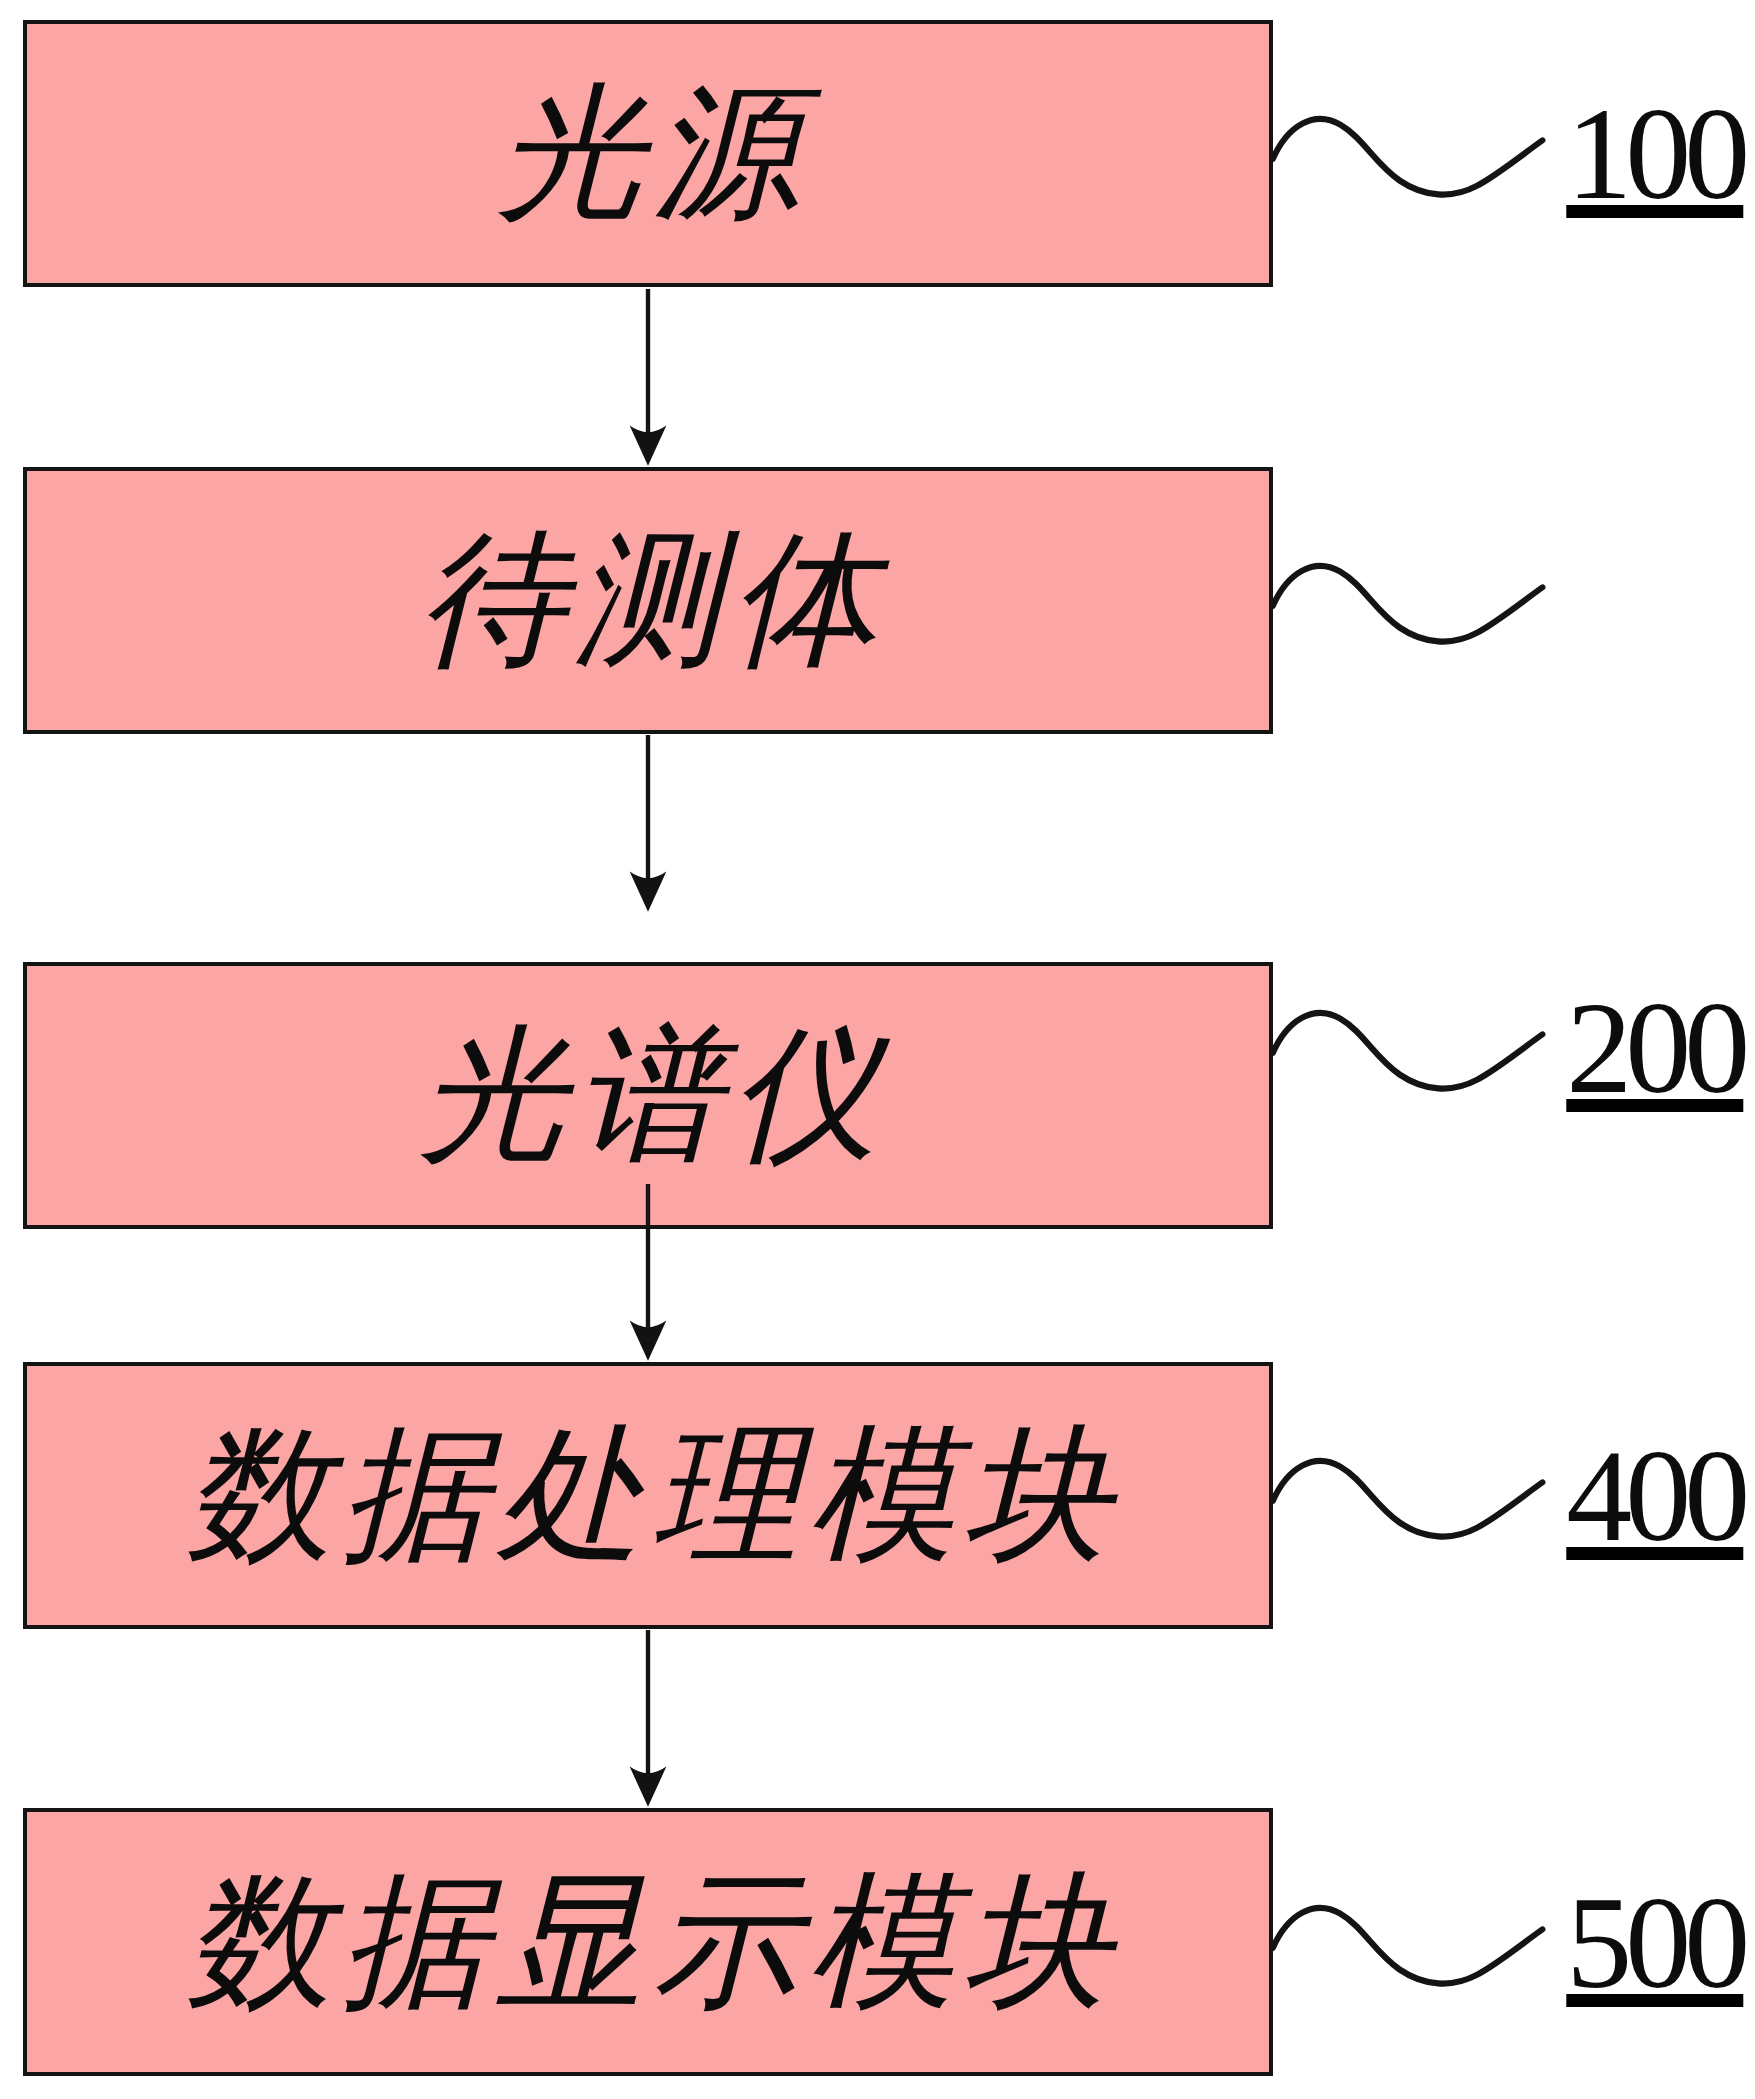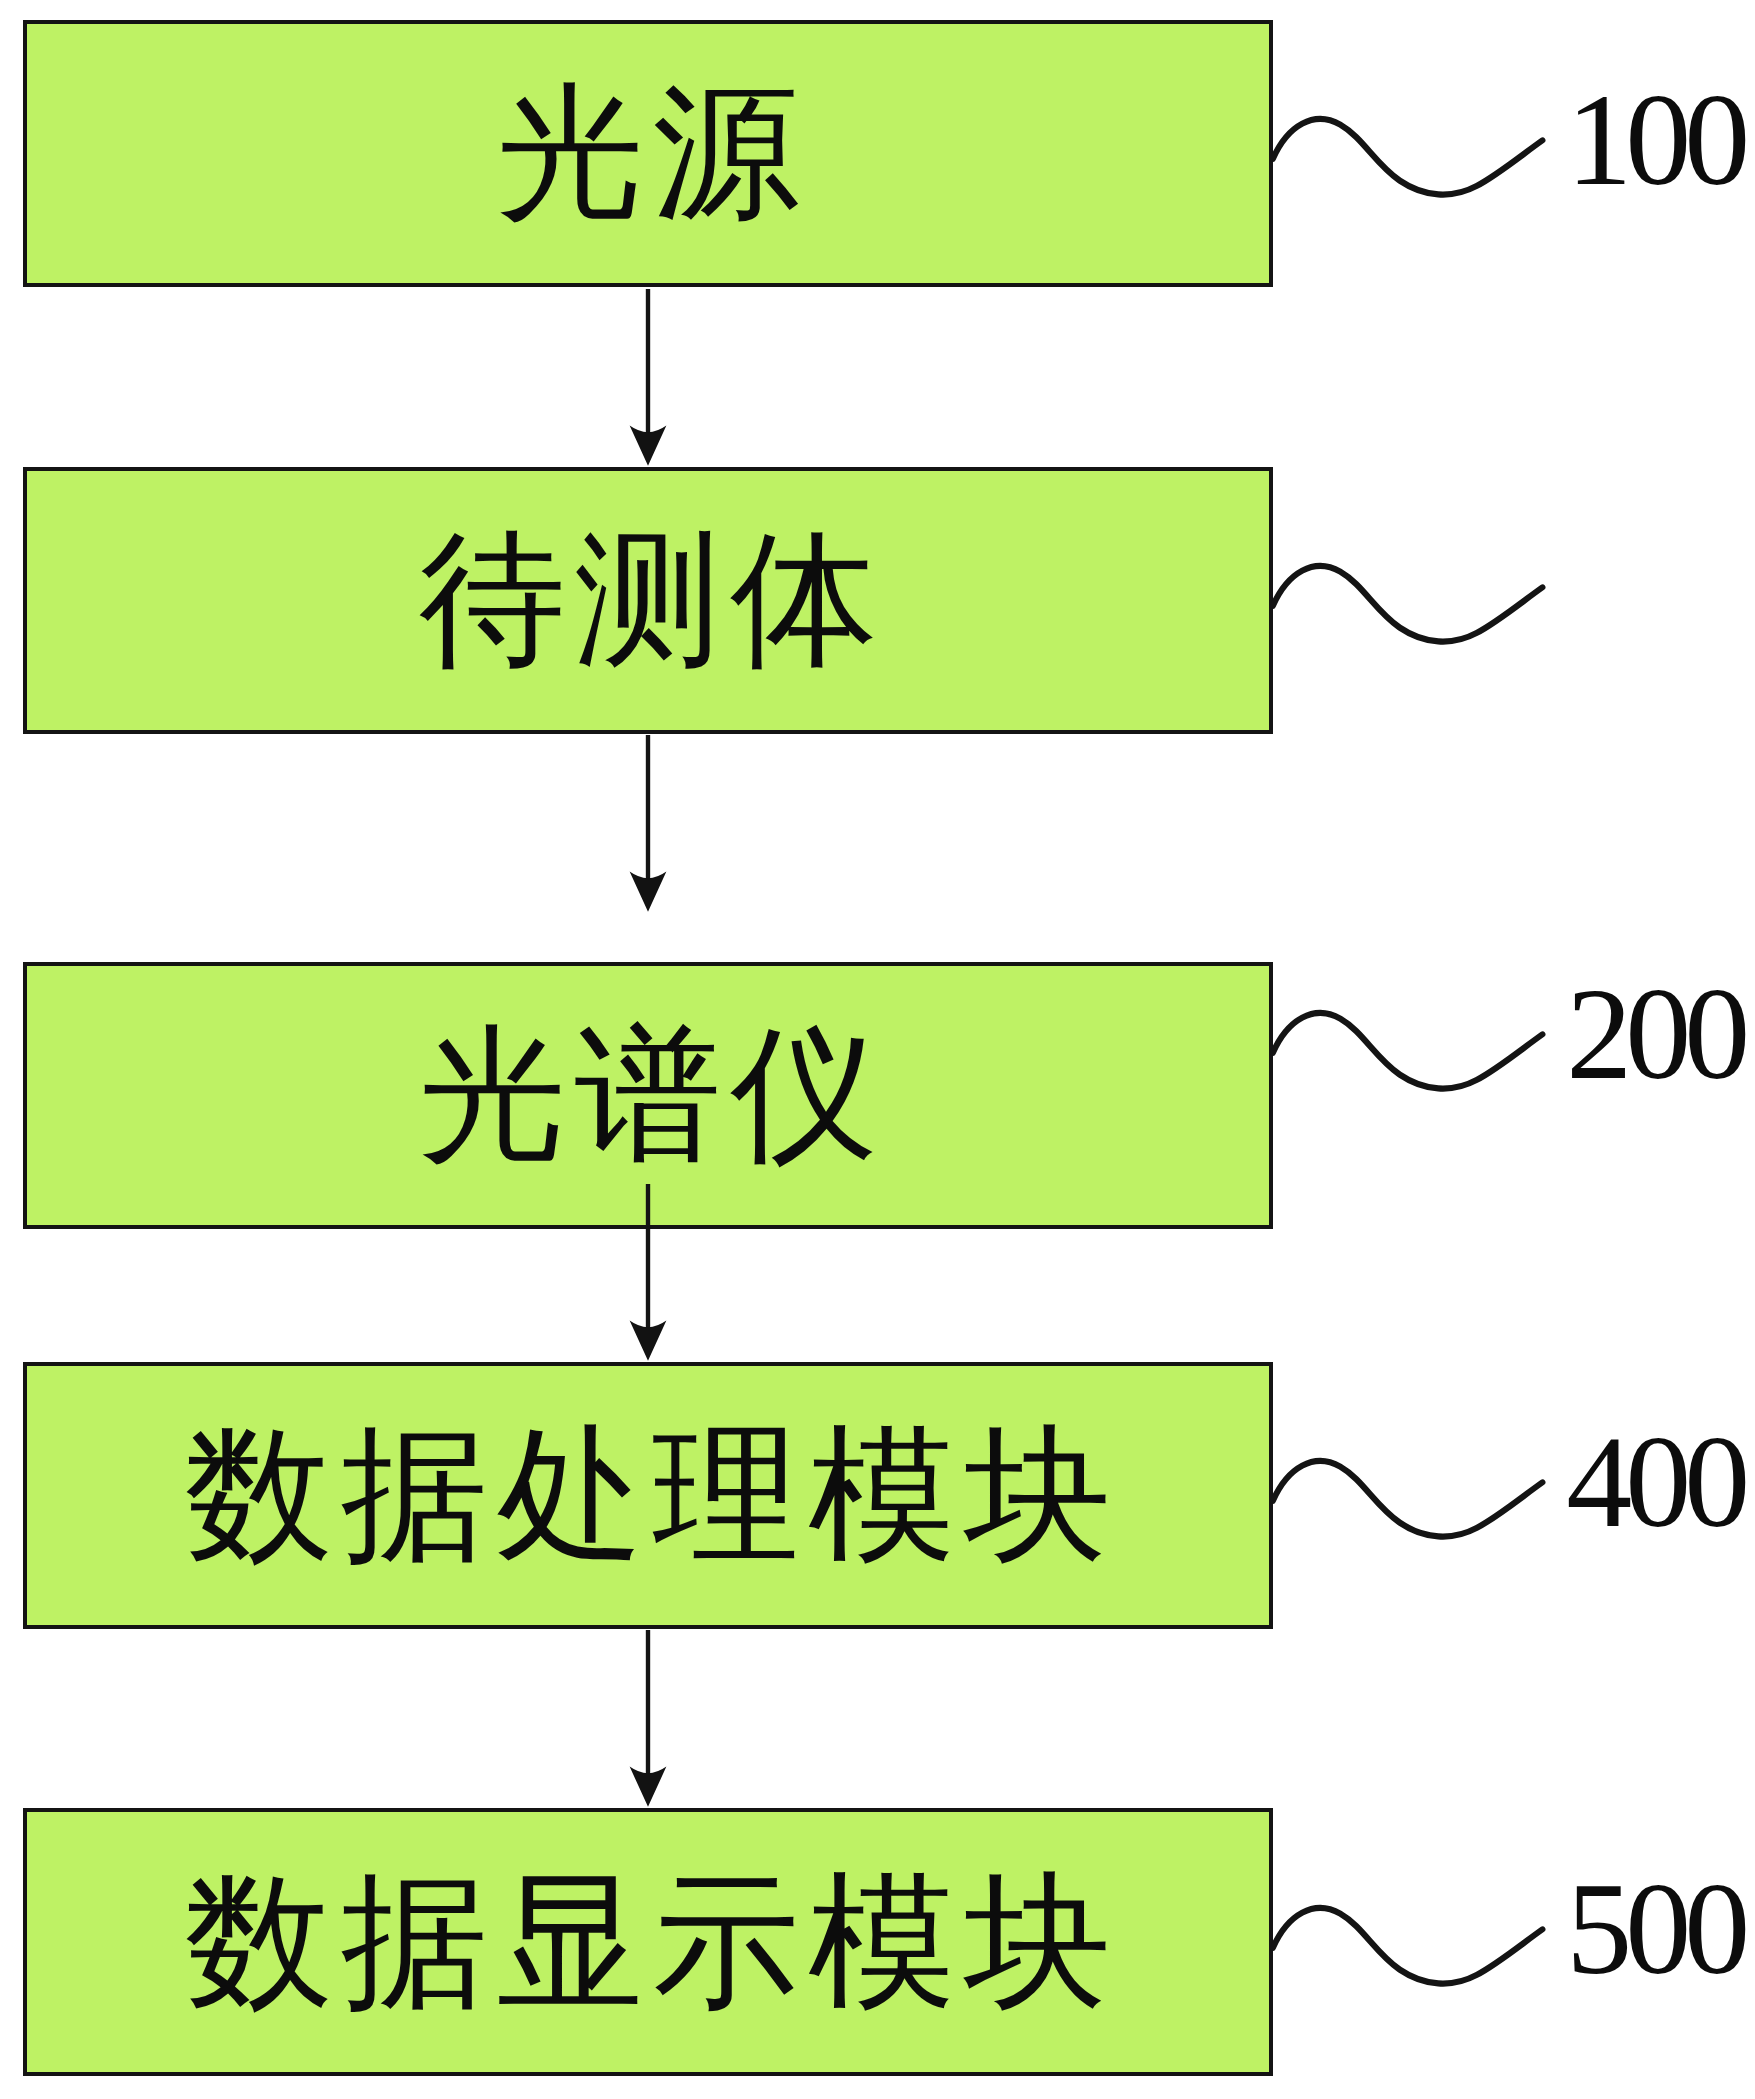--- a/index.html
+++ b/index.html
@@ -14,24 +14,25 @@
     font-family: "Liberation Serif", "DejaVu Serif", serif;
     overflow: hidden;
   }
   .flow-box {
     position: absolute;
     left: 23px;
     width: 1250px;
     height: 267px;
     border: 4.4px solid #141414;
     box-sizing: border-box;
-    background: #bef264;
+    background: #fca5a5;
     display: flex;
     align-items: center;
     justify-content: center;
+    font-style: italic;
   }
   .box-label {
     font-size: 147px;
     line-height: 1;
     color: #0c0c0c;
     letter-spacing: 8.8px;
     padding-left: 8.8px; 
     white-space: nowrap;
   }
   .arrow-connector {
@@ -46,21 +47,22 @@
   }
   .arrow-connector path {
     fill: #121212;
     stroke: none;
   }
   .ref-group {
     position: absolute;
     left: 1270px;
     height: 105px;
     display: flex;
-    align-items: flex-end;
+    align-items: center;
+    text-decoration: underline;
   }
   .squiggle {
     width: 277px;
     height: 105px;
     flex: 0 0 auto;
   }
   .squiggle path {
     fill: none;
     stroke: #141414;
     stroke-width: 7;

